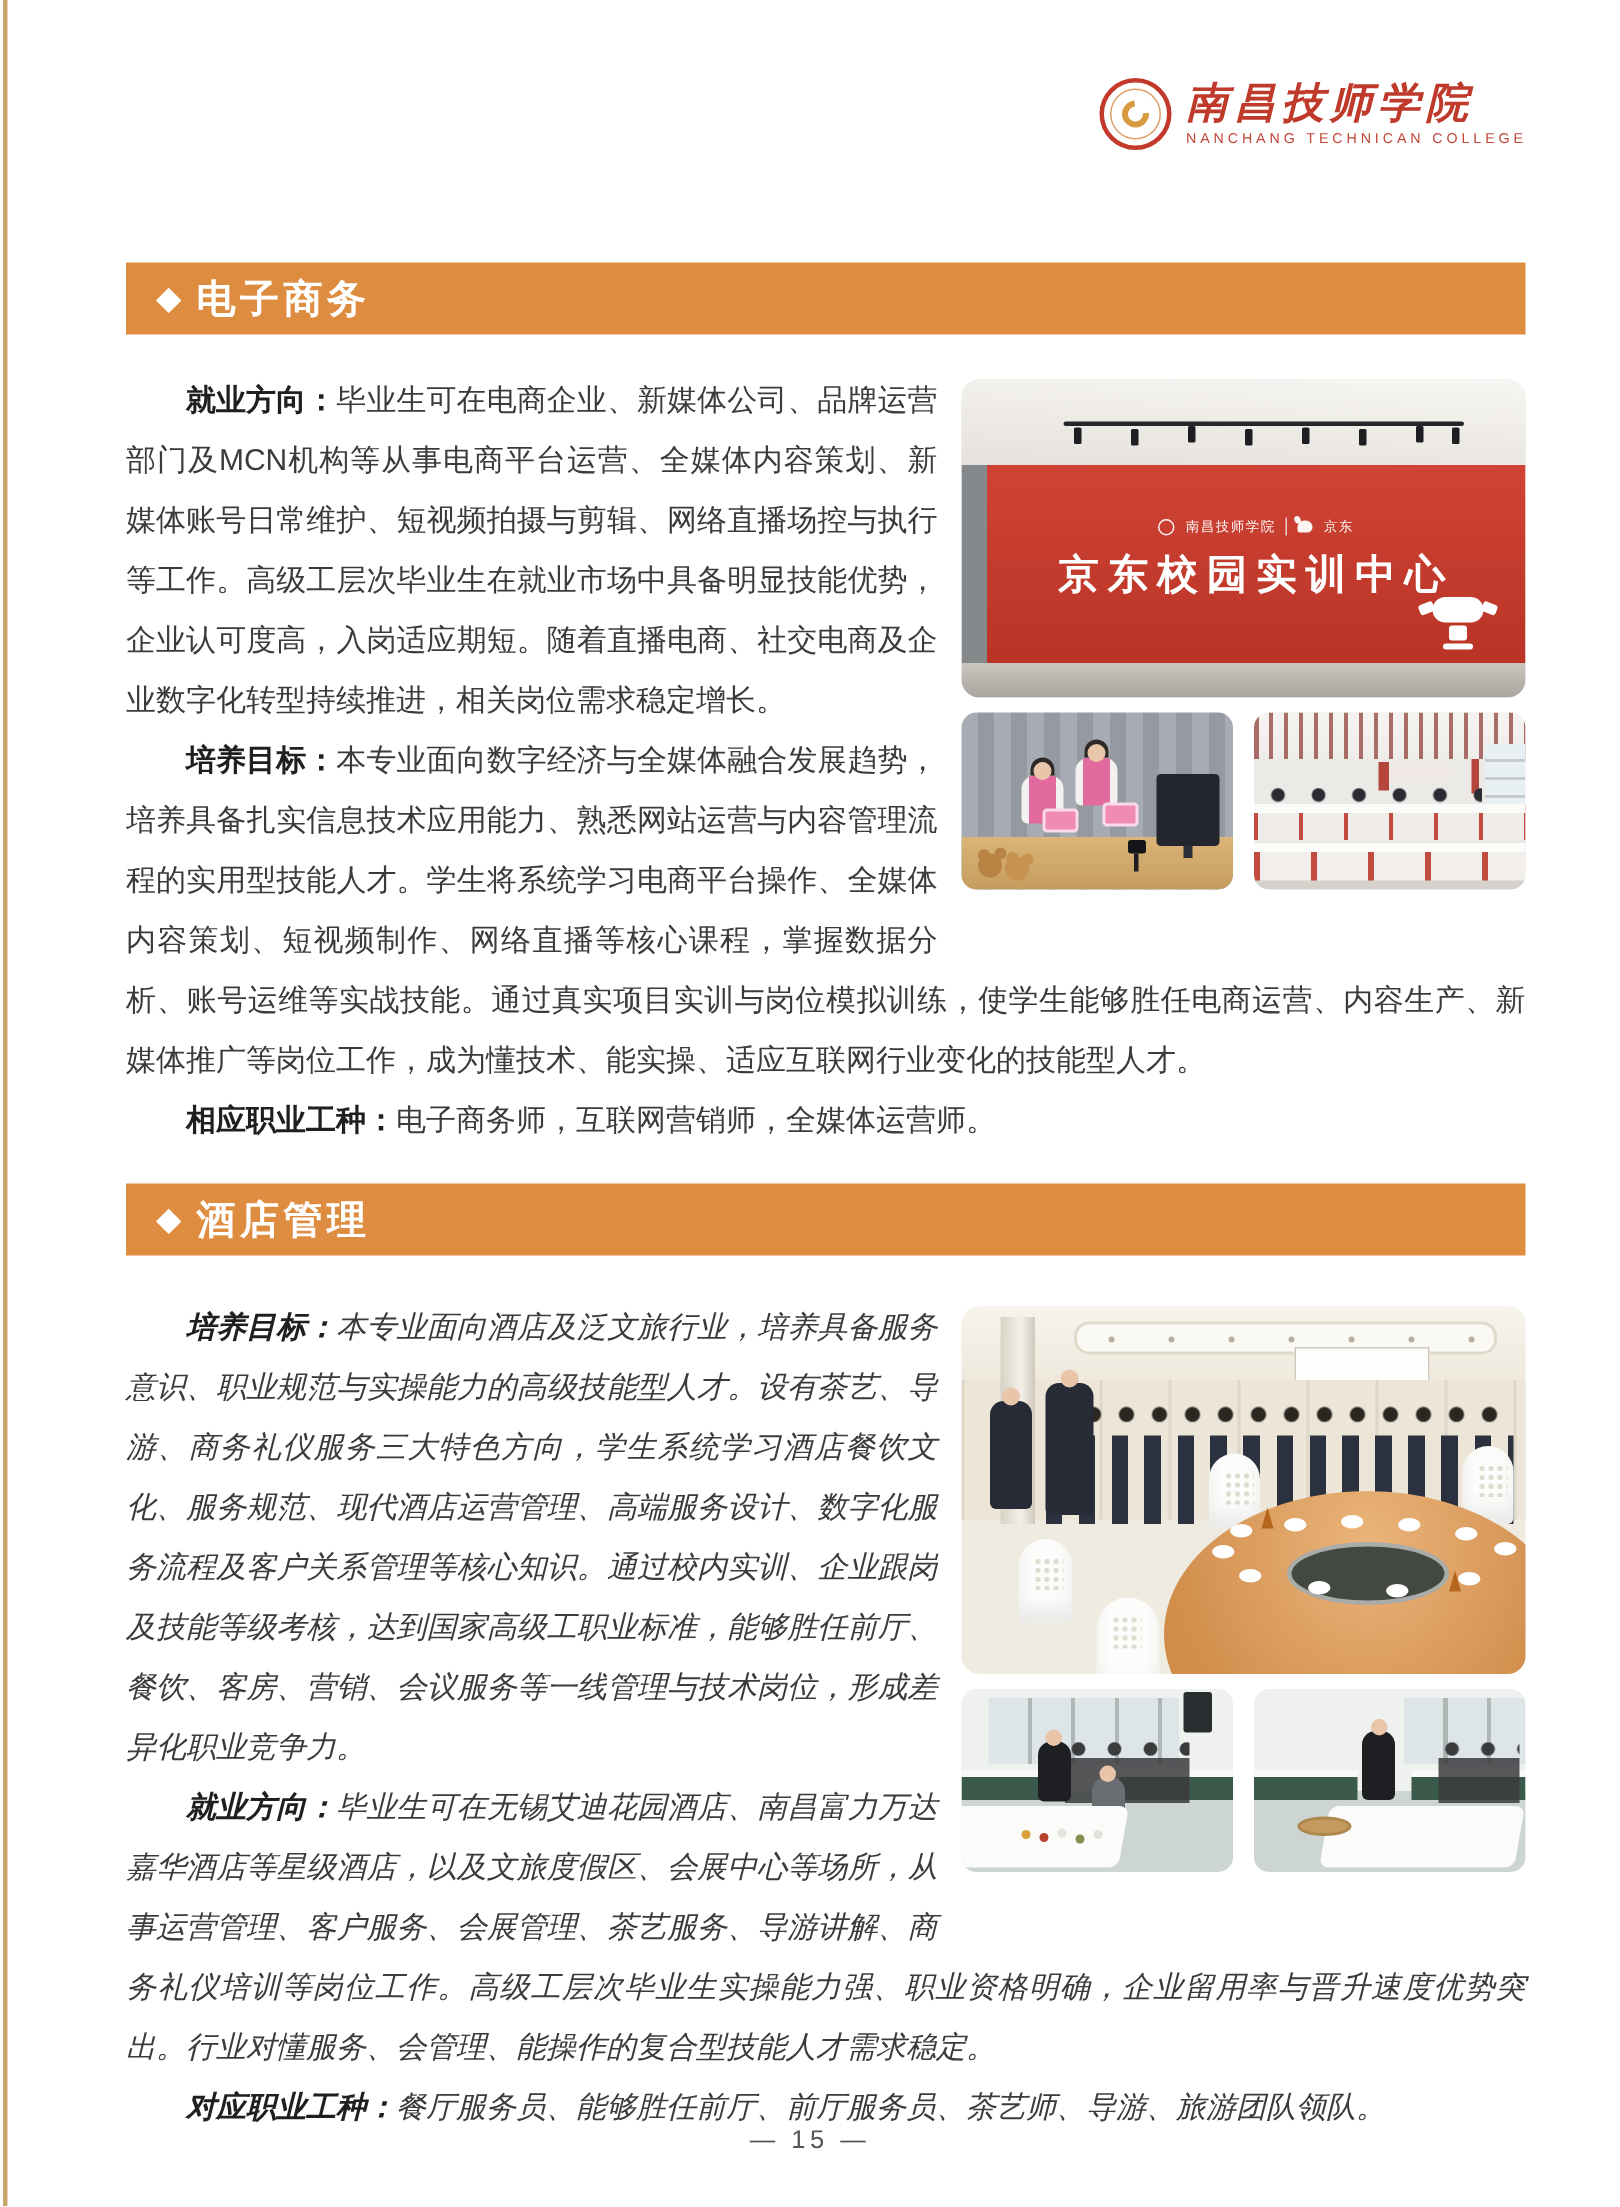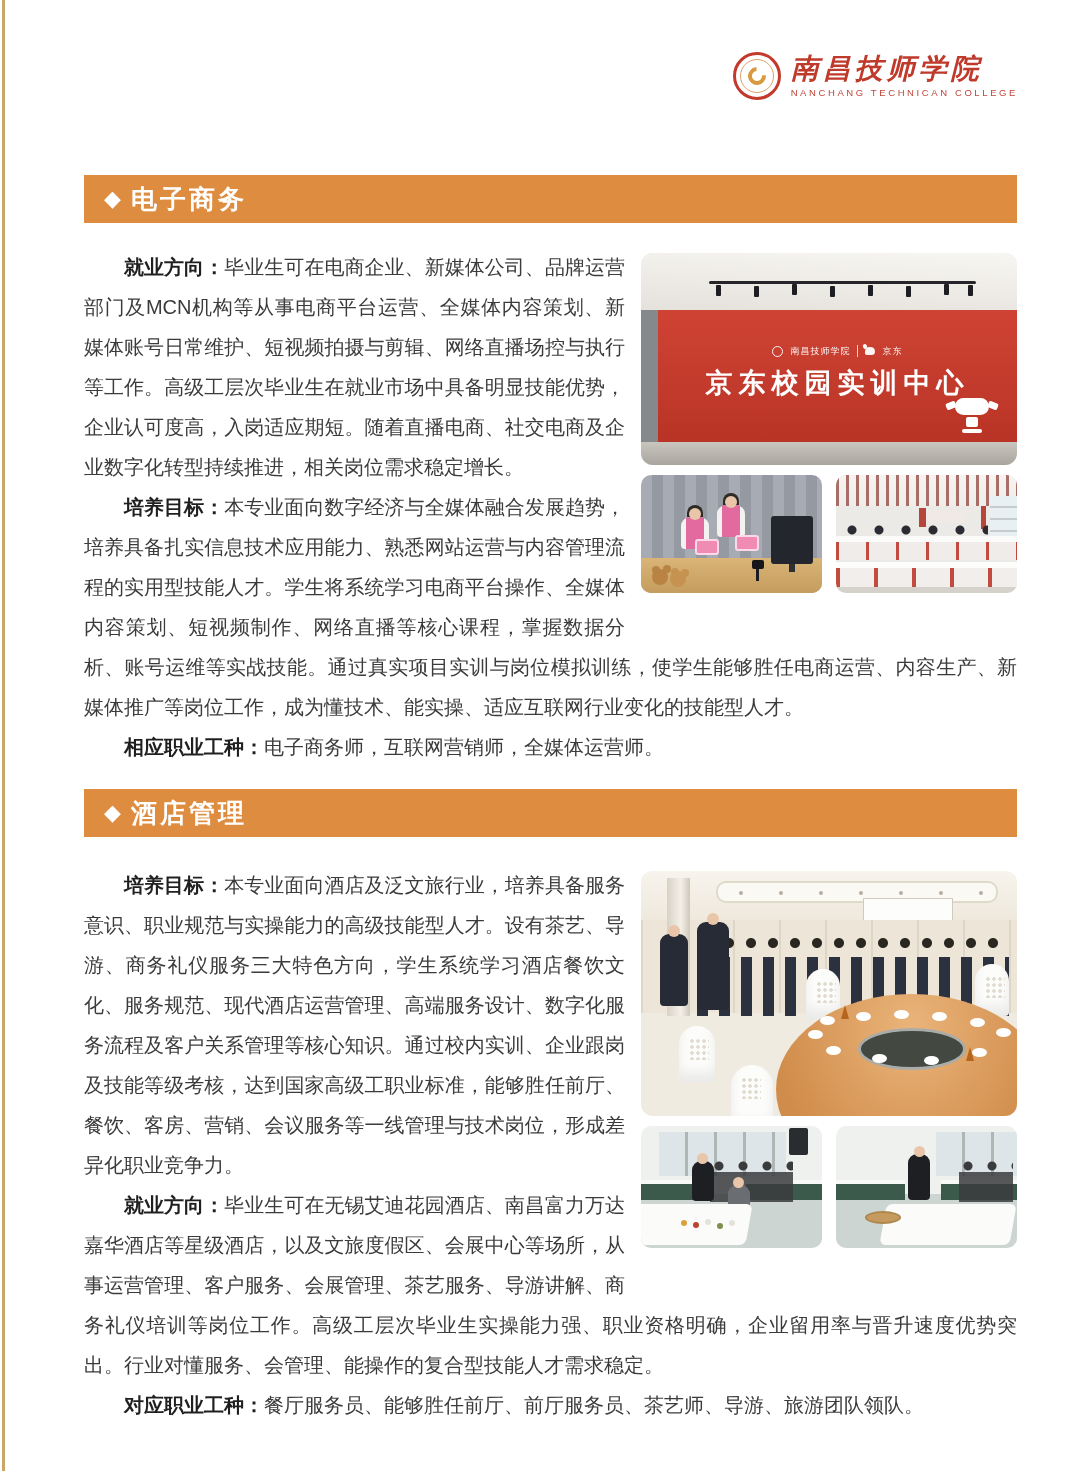--- a/index.html
+++ b/index.html
@@ -21,21 +21,21 @@
 
   
   .banner { margin:0 63px 0 84px; height:48px; background:#de8c3f; color:#fff; display:flex; align-items:center; padding-left:20px; }
   .banner.first { margin-top:75px; }
   .banner.second { margin-top:22px; }
   .banner .dia { font-size:22px; margin-right:10px; line-height:1; }
   .banner .btitle { font-size:26px; font-weight:700; letter-spacing:3px; }
 
   
   .sec-body { display:flow-root; margin:24px 63px 0 84px; font-size:20px; line-height:40px; color:#3b3b3b; text-align:justify; }
-  .sec-body.second { margin-top:28px; }
+  .sec-body.second { margin-top:28px;font-style:italic; }
   .sec-body p { text-indent:2em; }
   .sec-body b { color:#1f1f1f; }
 
   
   .media-col { float:right; width:376px; margin:6px 0 24px 16px; }
   .media-col.mc1 { margin-bottom:24px; }
   .media-col.mc2 { margin-bottom:26px; }
   .media-row { display:flex; gap:14px; margin-top:10px; }
   .photo { position:relative; overflow:hidden; border-radius:12px; background:#e8e6e2; }
   .photo.small { border-radius:10px; width:181px; }
@@ -287,13 +287,14 @@
           <div class="tr-tray"></div>
         </div>
       </div>
     </div>
 
     <p><b>培养目标：</b><span>本专业面向酒店及泛文旅行业，培养具备服务意识、职业规范与实操能力的高级技能型人才。设有茶艺、导游、商务礼仪服务三大特色方向，学生系统学习酒店餐饮文化、服务规范、现代酒店运营管理、高端服务设计、数字化服务流程及客户关系管理等核心知识。通过校内实训、企业跟岗及技能等级考核，达到国家高级工职业标准，能够胜任前厅、餐饮、客房、营销、会议服务等一线管理与技术岗位，形成差异化职业竞争力。</span></p>
     <p><b>就业方向：</b><span>毕业生可在无锡艾迪花园酒店、南昌富力万达嘉华酒店等星级酒店，以及文旅度假区、会展中心等场所，从事运营管理、客户服务、会展管理、茶艺服务、导游讲解、商务礼仪培训等岗位工作。高级工层次毕业生实操能力强、职业资格明确，企业留用率与晋升速度优势突出。行业对懂服务、会管理、能操作的复合型技能人才需求稳定。</span></p>
     <p><b>对应职业工种：</b><span>餐厅服务员、能够胜任前厅、前厅服务员、茶艺师、导游、旅游团队领队。</span></p>
   </div>
 
+  <div class="footer">— 15 —</div>
 </div>
 
 </body></html>

